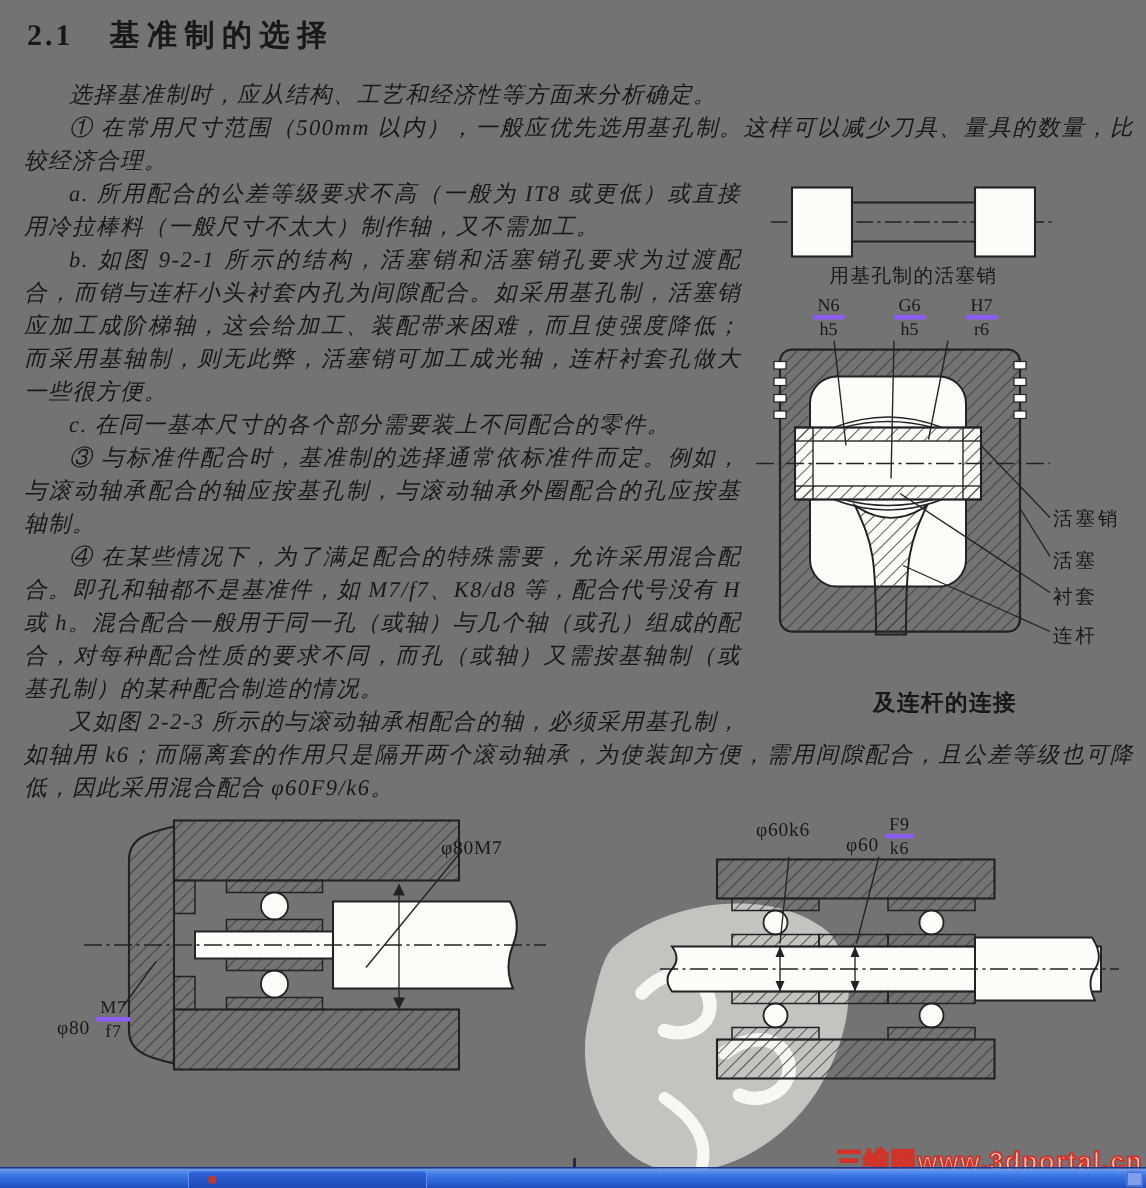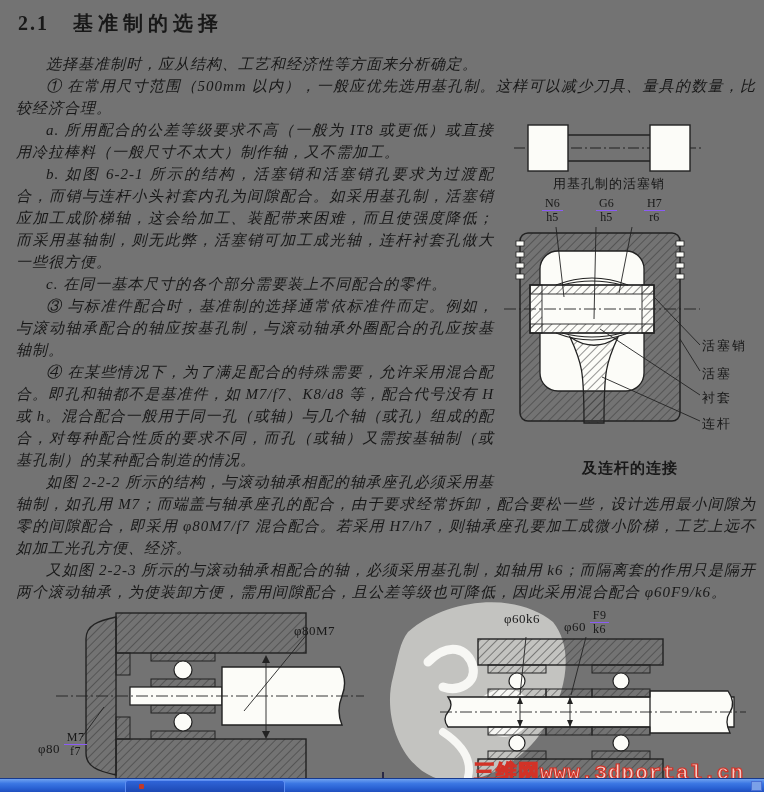--- a/index.html
+++ b/index.html
@@ -18,39 +18,39 @@
   }
   
   .fig1 { float:right; width:252px; height:370px; margin:0 0 2px 10px; position:relative; }
   .fig1 svg { display:block; }
   .pin-svg { position:absolute; top:2px; left:10px; }
   .pin-caption { position:absolute; top:56px; left:0; width:210px; text-align:center;
                  font-size:13px; letter-spacing:1px; }
   .frac-row { position:absolute; top:78px; left:0; width:252px; height:30px; }
   .frac { position:absolute; display:inline-block; text-align:center; font-size:12px; line-height:13px;
           font-family:"Liberation Serif",serif; }
-  .frac .num { display:block; border-bottom:1px solid #8b5cf6; padding:0 3px; }
+  .frac .num { display:block; border-bottom:3px solid #8b5cf6; padding:0 3px; }
   .frac .den { display:block; padding:0 3px; }
   .piston-svg { position:absolute; top:108px; left:0; }
   .part-label { position:absolute; left:198px; font-size:13px; letter-spacing:2px; white-space:nowrap; }
   .fig-cap { position:absolute; width:100%; text-align:center; font-size:15px; font-weight:600; letter-spacing:1px; }
   .fig1-cap1 { top:316px; }
   .fig1-cap2 { top:340px; }
   
   .bottom-figs { display:flex; justify-content:space-between; margin-top:8px; clear:none;
                  position:relative; z-index:1; }
   .figblock { position:relative; height:200px; }
   .fig2 { width:372px; }
   .fig3 { width:330px; }
   .dim-label { position:absolute; font-size:13px; white-space:nowrap; letter-spacing:0.5px; }
   
   .stamp { position:absolute; left:388px; top:592px; z-index:0; pointer-events:none; }
   .red-wm {
-    position:absolute; right:20px; bottom:6px; z-index:3;
-    font-family:Liberation Mono, monospace; font-size:21px; font-weight:bold; letter-spacing:1px;
+    position:absolute; right:2px; bottom:6px; z-index:3;
+    font-family:Liberation Sans, sans-serif; font-size:17px; font-weight:bold; letter-spacing:1px;
     color:#f3cdc6; -webkit-text-stroke:1.2px #d23227; text-shadow:0 0 1px #d23227;
   }
   .artifact-tick { position:absolute; left:382px; bottom:14px; width:2px; height:6px; background:#2a2a46; z-index:2; }
   .taskbar {
     position:absolute; left:0; bottom:0; width:764px; height:13px; z-index:4;
     background:linear-gradient(#6ea1f0 0%, #3b77e3 35%, #2a62d4 70%, #1f4fbe 100%);
     border-top:1px solid #17398c;
   }
   .task-btn {
     position:absolute; left:125px; top:1px; width:160px; height:12px;
@@ -158,25 +158,24 @@
 
       <span class="part-label" style="top:218px;">活塞销</span>
       <span class="part-label" style="top:246px;">活塞</span>
       <span class="part-label" style="top:270px;">衬套</span>
       <span class="part-label" style="top:296px;">连杆</span>
 
       <div class="fig-cap fig1-cap2">及连杆的连接</div>
     </div>
 
     <p class="body">a. 所用配合的公差等级要求不高（一般为 IT8 或更低）或直接用冷拉棒料（一般尺寸不太大）制作轴，又不需加工。</p>
-    <p class="body">b. 如图 6-2-1 所示的结构，活塞销和活塞销孔要求为过渡配合，而销与连杆小头衬套内孔为间隙配合。如采用基孔制，活塞销应加工成阶梯轴，这会给加工、装配带来困难，而且使强度降低；而采用基轴制，则无此弊，活塞销可加工成光轴，连杆衬套孔做大一些很方便。</p>
+    <p class="body">b. 如图 9-2-1 所示的结构，活塞销和活塞销孔要求为过渡配合，而销与连杆小头衬套内孔为间隙配合。如采用基孔制，活塞销应加工成阶梯轴，这会给加工、装配带来困难，而且使强度降低；而采用基轴制，则无此弊，活塞销可加工成光轴，连杆衬套孔做大一些很方便。</p>
     <p class="body">c. 在同一基本尺寸的各个部分需要装上不同配合的零件。</p>
     <p class="body">③ 与标准件配合时，基准制的选择通常依标准件而定。例如，与滚动轴承配合的轴应按基孔制，与滚动轴承外圈配合的孔应按基轴制。</p>
     <p class="body">④ 在某些情况下，为了满足配合的特殊需要，允许采用混合配合。即孔和轴都不是基准件，如 M7/f7、K8/d8 等，配合代号没有 H 或 h。混合配合一般用于同一孔（或轴）与几个轴（或孔）组成的配合，对每种配合性质的要求不同，而孔（或轴）又需按基轴制（或基孔制）的某种配合制造的情况。</p>
-    <p class="body">如图 2-2-2 所示的结构，与滚动轴承相配的轴承座孔必须采用基轴制，如孔用 M7；而端盖与轴承座孔的配合，由于要求经常拆卸，配合要松一些，设计选用最小间隙为零的间隙配合，即采用 φ80M7/f7 混合配合。若采用 H7/h7，则轴承座孔要加工成微小阶梯，工艺上远不如加工光孔方便、经济。</p>
     <p class="body">又如图 2-2-3 所示的与滚动轴承相配合的轴，必须采用基孔制，如轴用 k6；而隔离套的作用只是隔开两个滚动轴承，为使装卸方便，需用间隙配合，且公差等级也可降低，因此采用混合配合 φ60F9/k6。</p>
 
     <div class="bottom-figs">
 
       <div class="figblock fig2">
         <svg style="position:absolute;left:40px;top:0;" width="312" height="170" viewBox="0 0 312 170">
           <defs>
             <pattern id="hB" width="6" height="6" patternUnits="userSpaceOnUse" patternTransform="rotate(45)">
               <line x1="0" y1="0" x2="0" y2="6" stroke="#3a3a3a" stroke-width="1.1"></line>
             </pattern>

